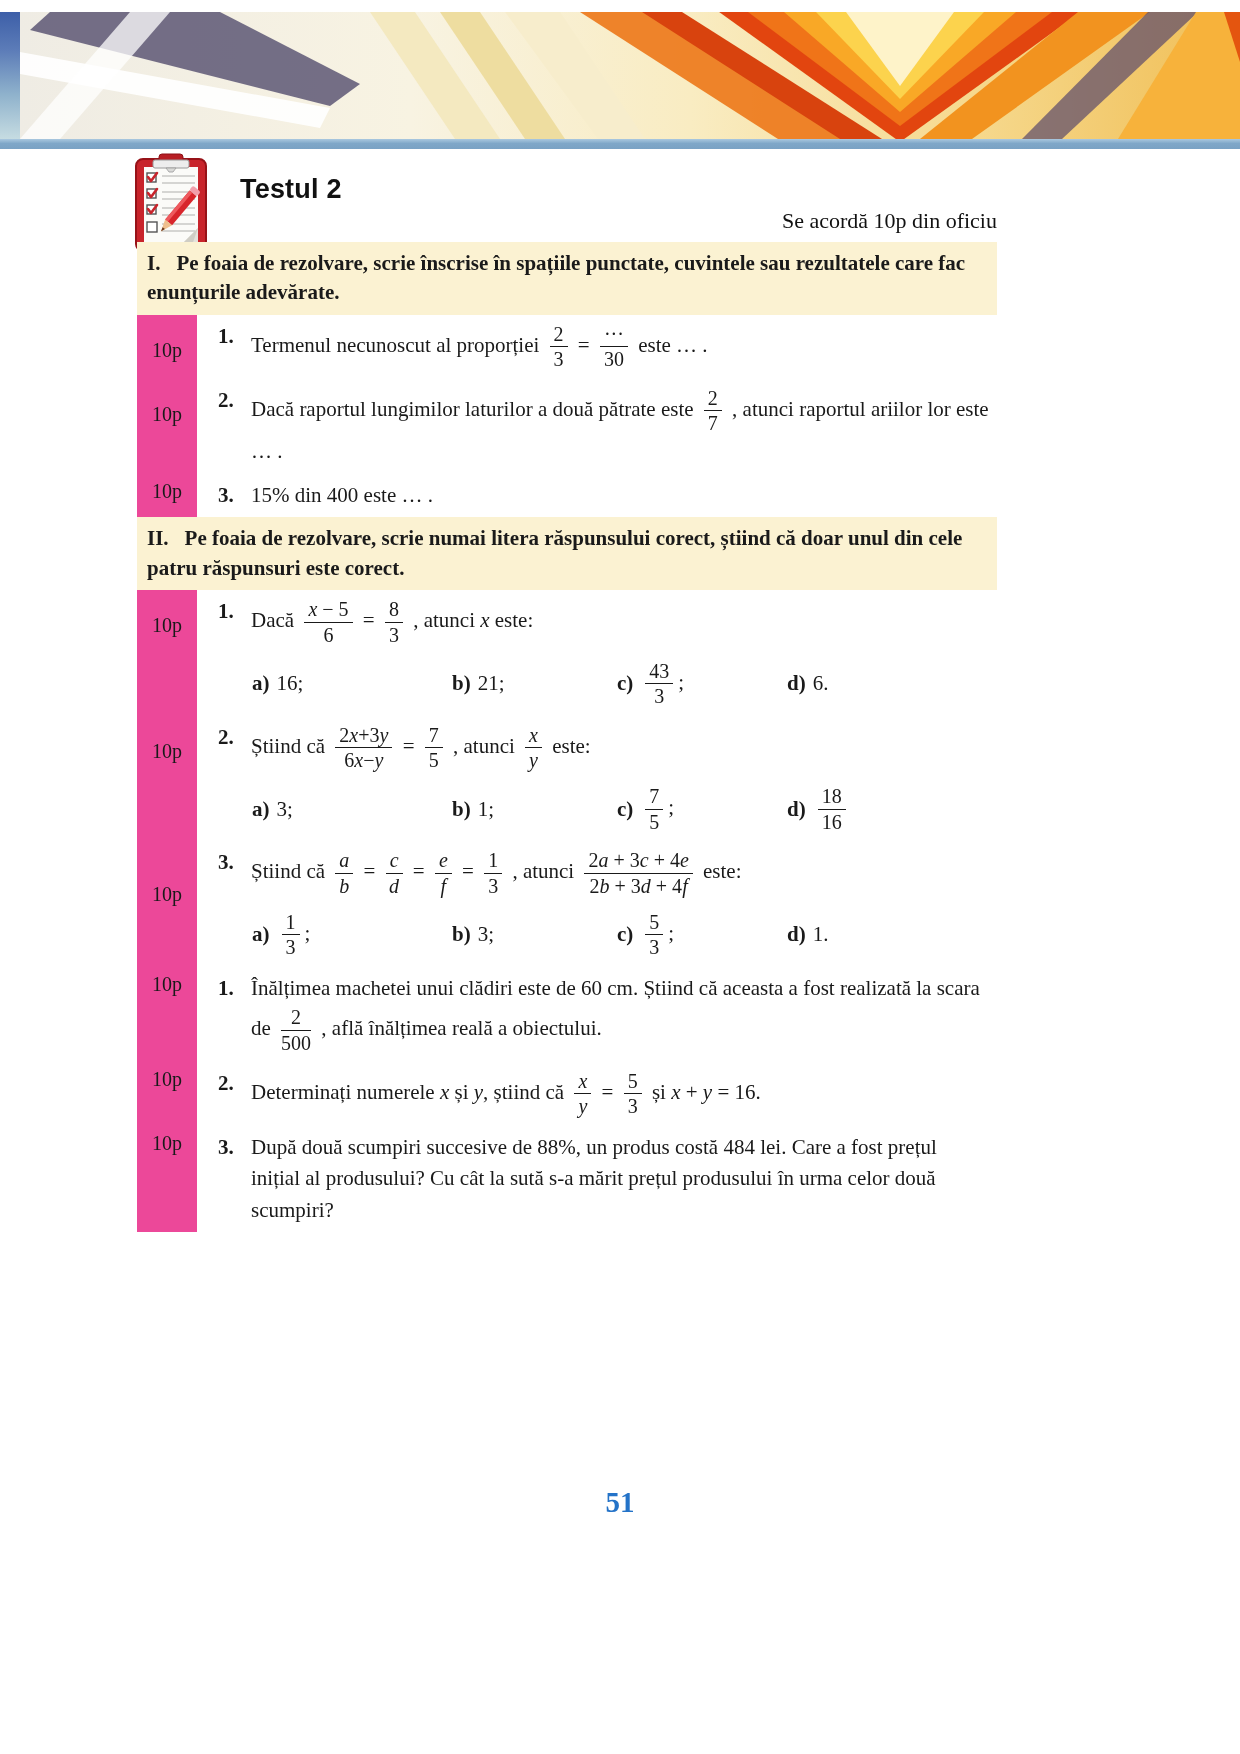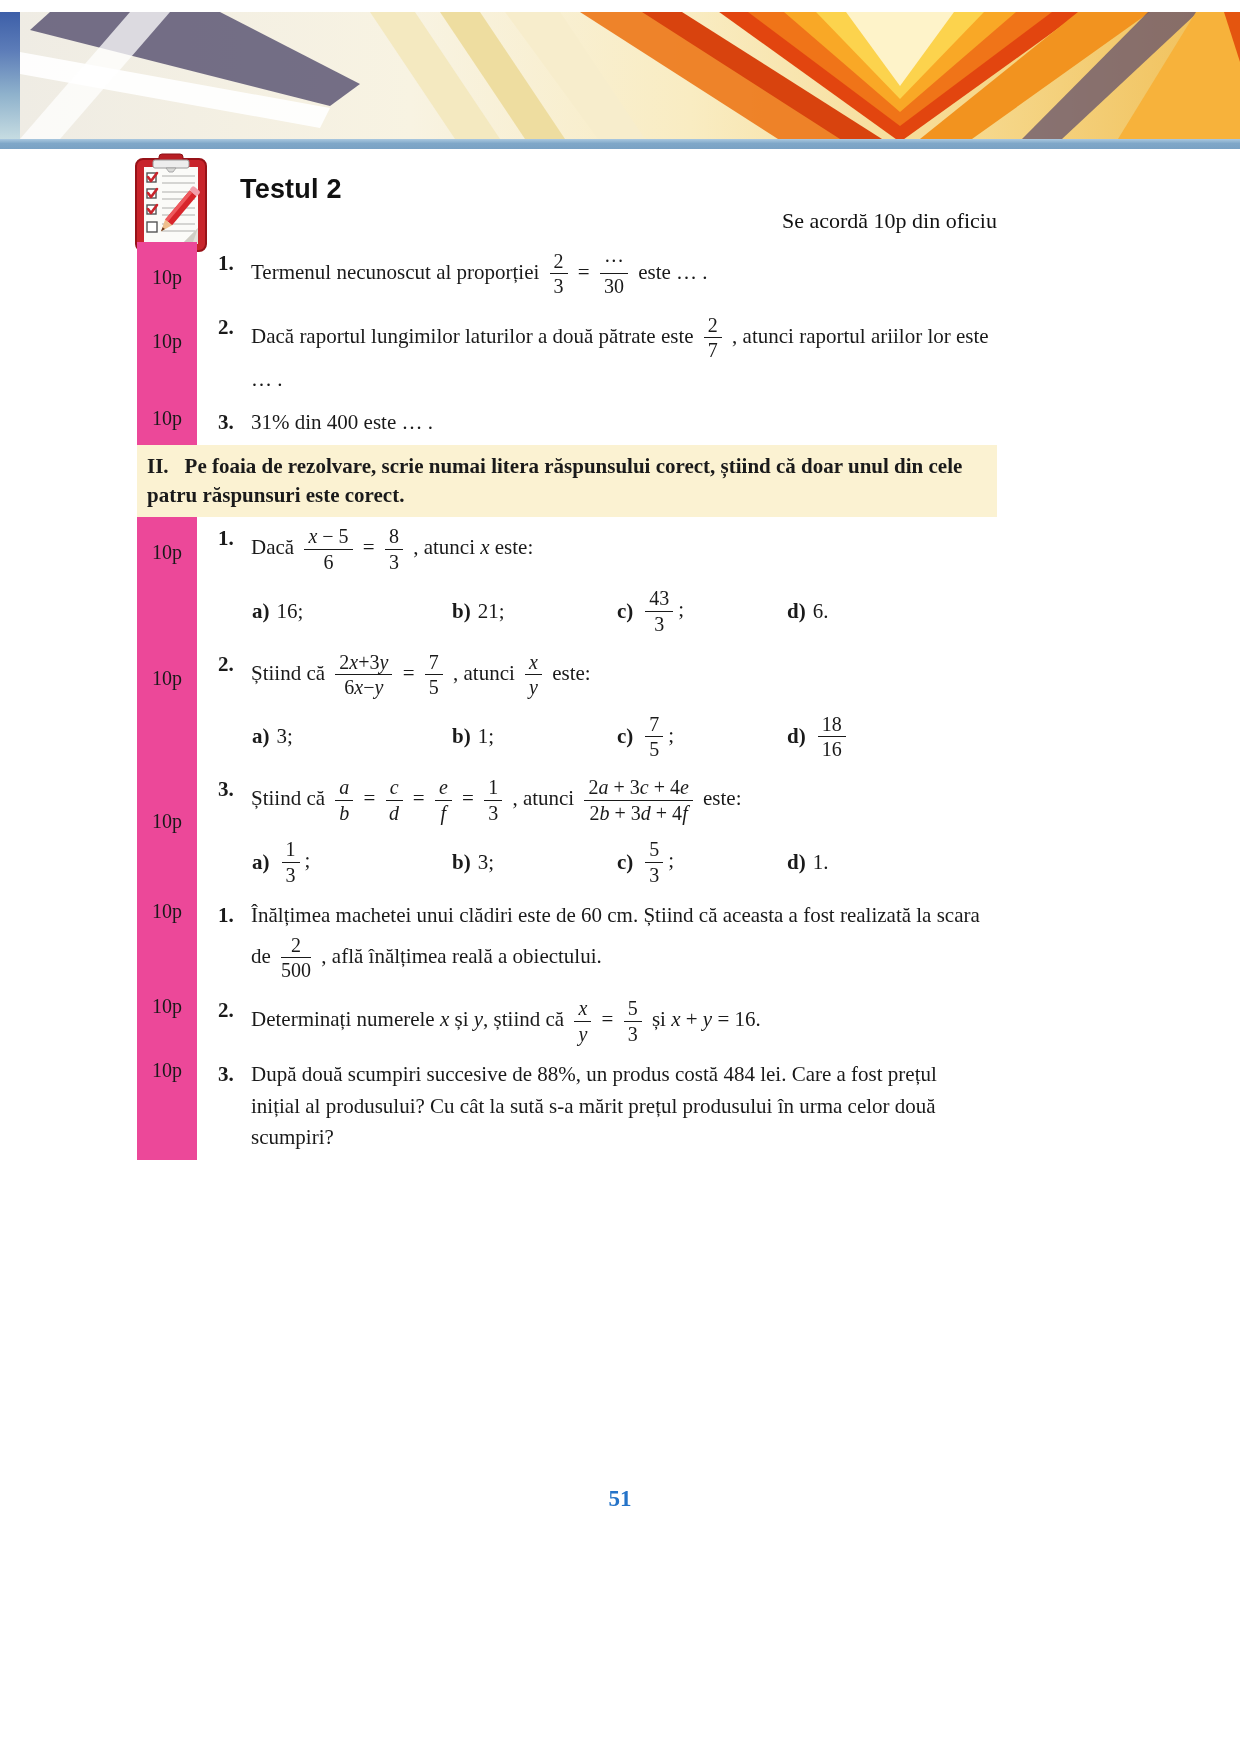--- a/index.html
+++ b/index.html
@@ -40,21 +40,21 @@
     margin:2px 5px; line-height:1.12; font-size:20px; }
   .frac .num { border-bottom:1.6px solid #1a1a1a; padding:0 4px 1px; display:block; }
   .frac .den { padding-top:1px; display:block; }
 
   .opt-row { display:grid; grid-template-columns:200px 165px 170px 1fr; align-items:center;
     padding-left:34px; margin-top:10px; font-size:21px; }
   .opt { display:flex; align-items:center; }
   .opt-label { font-weight:700; margin-right:7px; }
 
   .page-number { position:absolute; top:1474px; left:0; width:1240px; text-align:center;
-    font-size:23px; font-weight:700; color:#2473c8; }
+    font-size:29px; font-weight:700; color:#2473c8; }
 </style>
 </head>
 <body>
 
 <div class="page">
 
   <div class="left-bar"></div>
   <div class="header-art">
     <svg width="1220" height="127" viewBox="0 0 1220 127" preserveAspectRatio="none">
       <defs>
@@ -130,20 +130,23 @@
         <polygon points="40,74 49,74 44.5,86" fill="#efc08e"></polygon>
         <polygon points="43,81.5 46,81.5 44.5,86" fill="#6b3a1f"></polygon>
       </g>
     </svg>
   </span>
   <h1 class="page-title">Testul 2</h1>
   <div class="office-note">Se acordă 10p din oficiu</div>
 
   <div class="content">
 
+    <div class="sec-head">
+      <span class="sec-numeral">I.</span><span>Pe foaia de rezolvare, scrie înscrise în spațiile punctate, cuvintele sau rezultatele care fac enunțurile adevărate.</span>
+    </div>
 
     <div class="q-row">
       <div class="score">10p</div>
       <div class="q-main">
         <div class="q-line">
           <span class="q-num">1.</span>
           <span class="q-text">Termenul necunoscut al proporției <span class="frac">
                 <span class="num">2</span>
                 <span class="den">3</span>
               </span> = <span class="frac">
@@ -165,21 +168,21 @@
               </span> , atunci raportul ariilor lor este … .</span>
         </div>
       </div>
     </div>
 
     <div class="q-row">
       <div class="score tight">10p</div>
       <div class="q-main">
         <div class="q-line">
           <span class="q-num">3.</span>
-          <span class="q-text">31% din 400 este … .</span>
+          <span class="q-text">15% din 400 este … .</span>
         </div>
       </div>
     </div>
 
     <div class="sec-head">
       <span class="sec-numeral">II.</span><span>Pe foaia de rezolvare, scrie numai litera răspunsului corect, știind că doar unul din cele patru răspunsuri este corect.</span>
     </div>
 
     <div class="q-row">
       <div class="score">10p</div>

